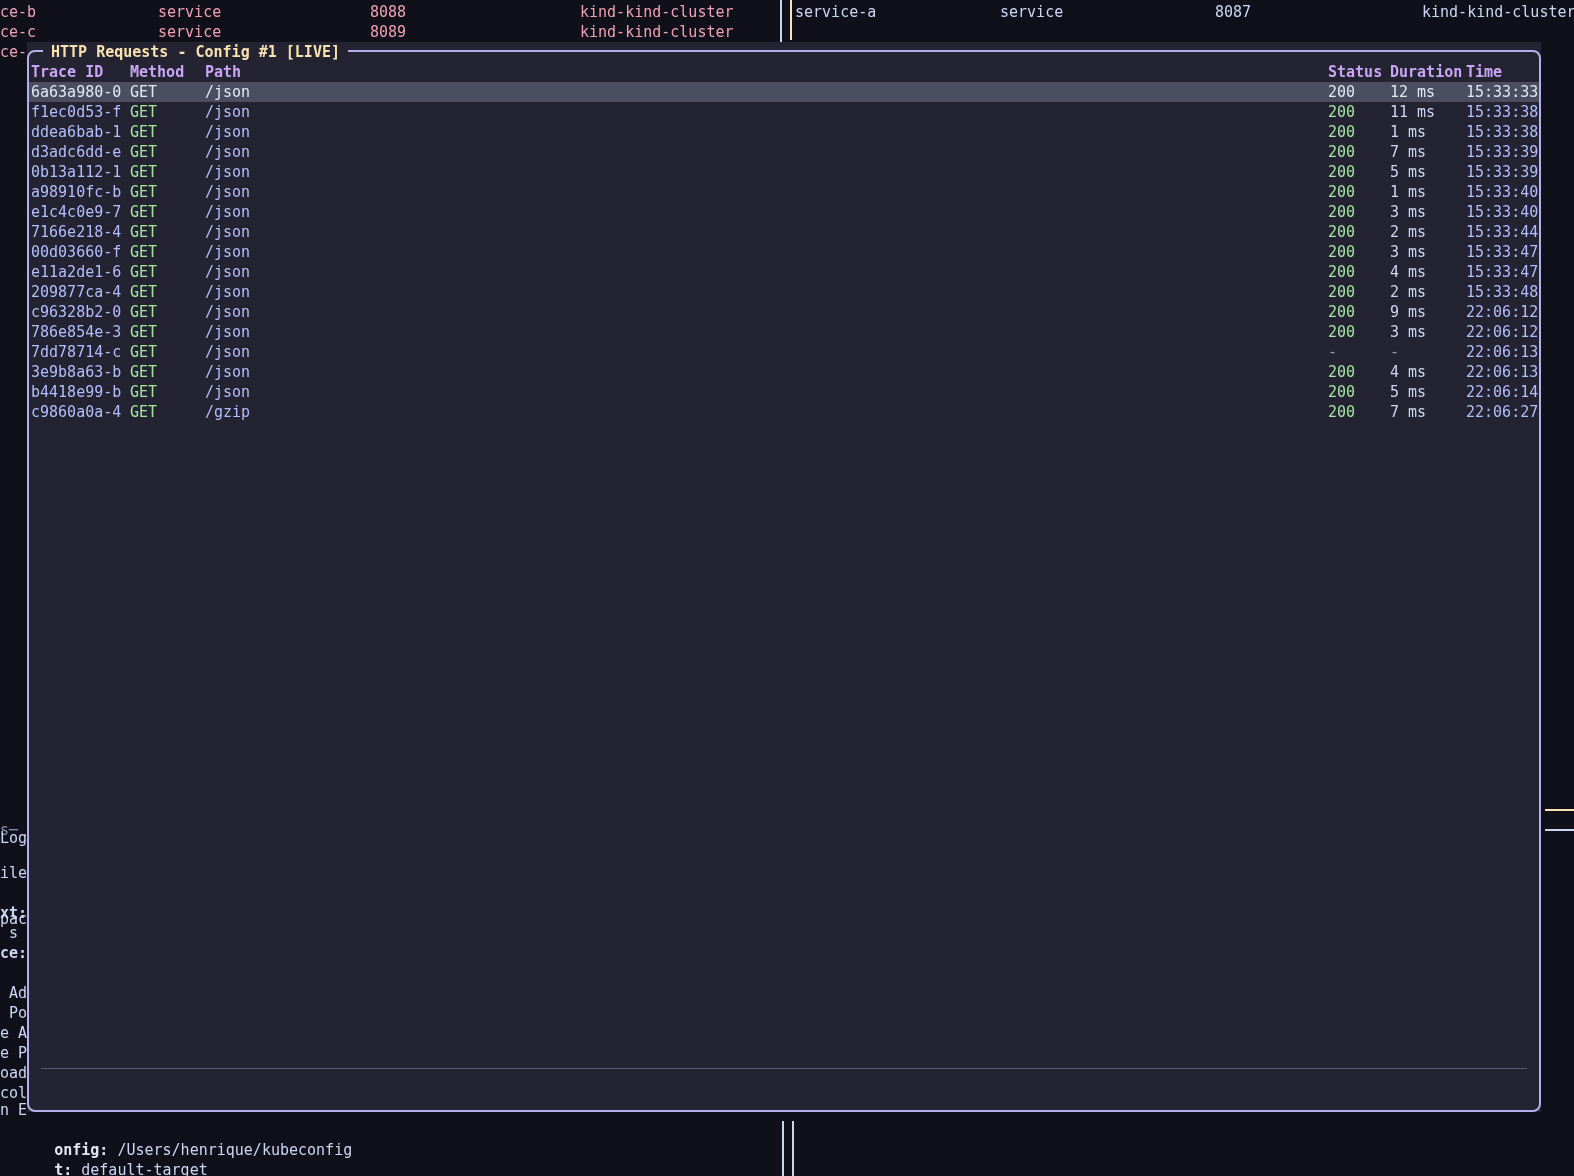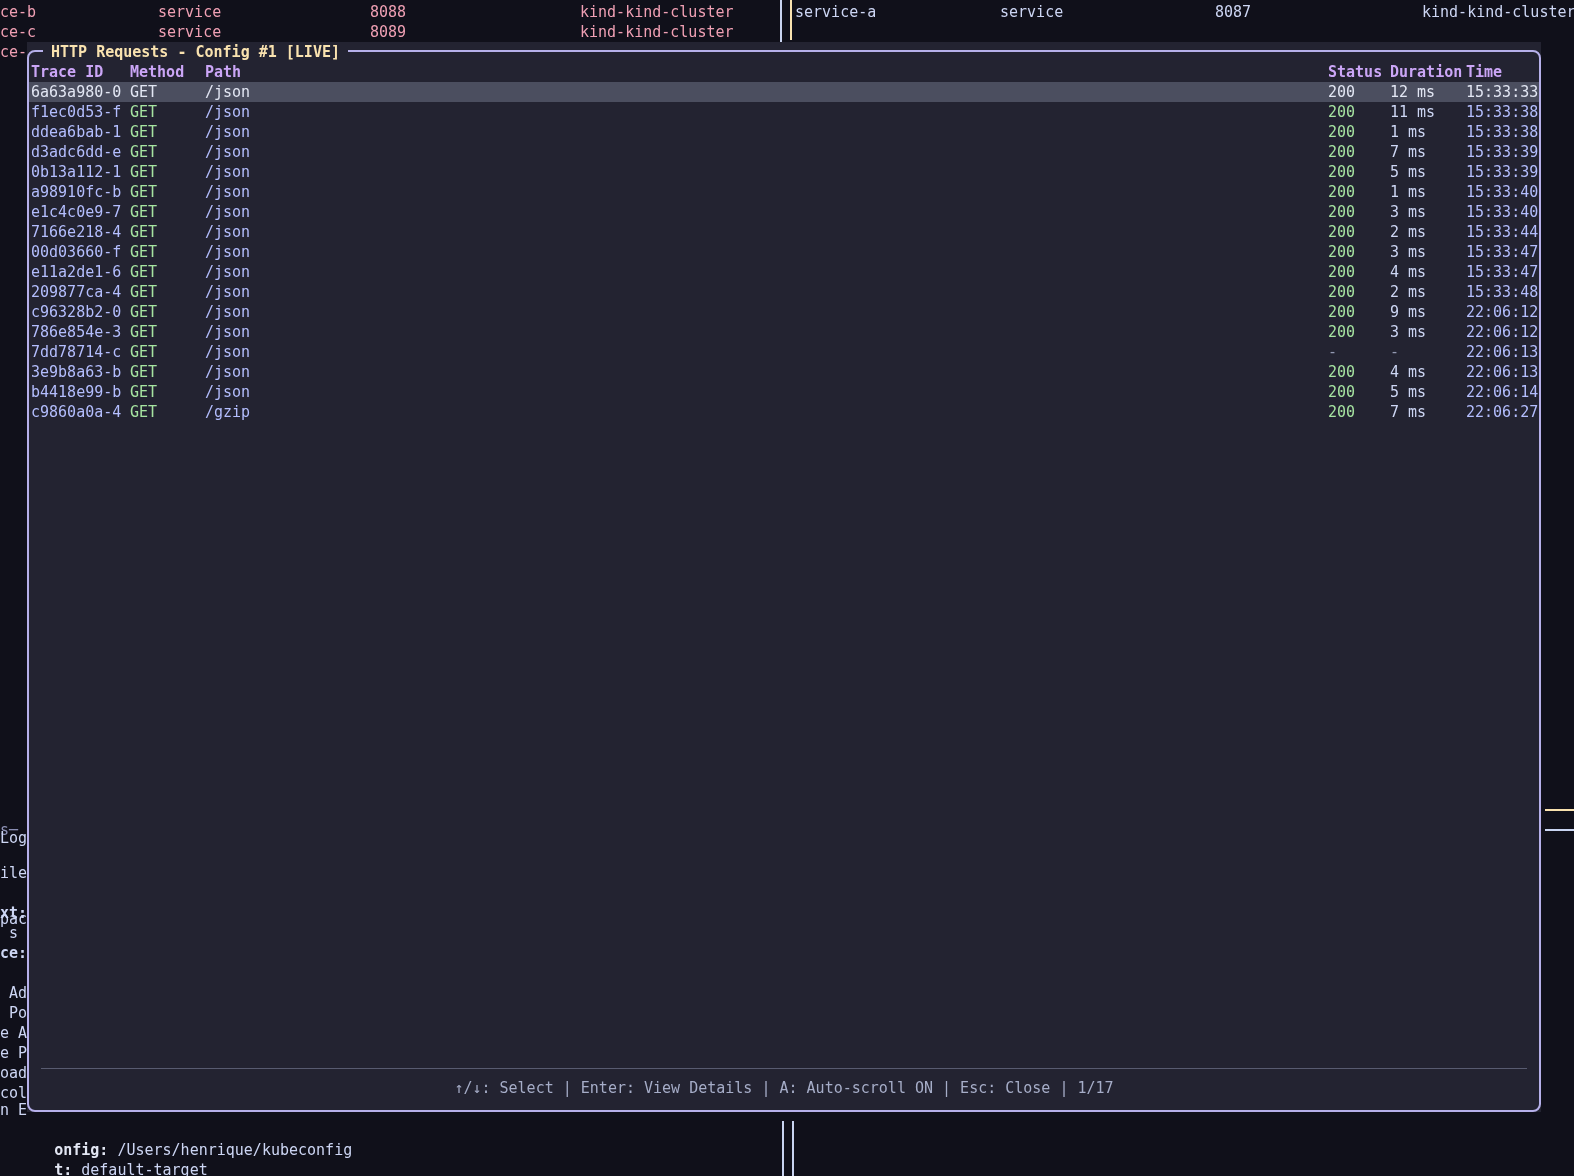--- a/index.html
+++ b/index.html
@@ -247,16 +247,15 @@
           <div class="tcell c0 v-trace">c9860a0a-4</div>
           <div class="tcell c1 v-method">GET</div>
           <div class="tcell c2 v-path">/gzip</div>
           <div class="tcell c3 v-status">200</div>
           <div class="tcell c4 v-dur">7 ms</div>
           <div class="tcell c5 v-time">22:06:27</div>
         </div>
       </div>
 
     <div class="footer-sep"></div>
-    <div class="modal-footer">↑/↓: Select | Enter: View Details | A: Auto-scroll ON | Esc: Close | 1/17</div>
   </div>
 
 </div>
 
 </body></html>

